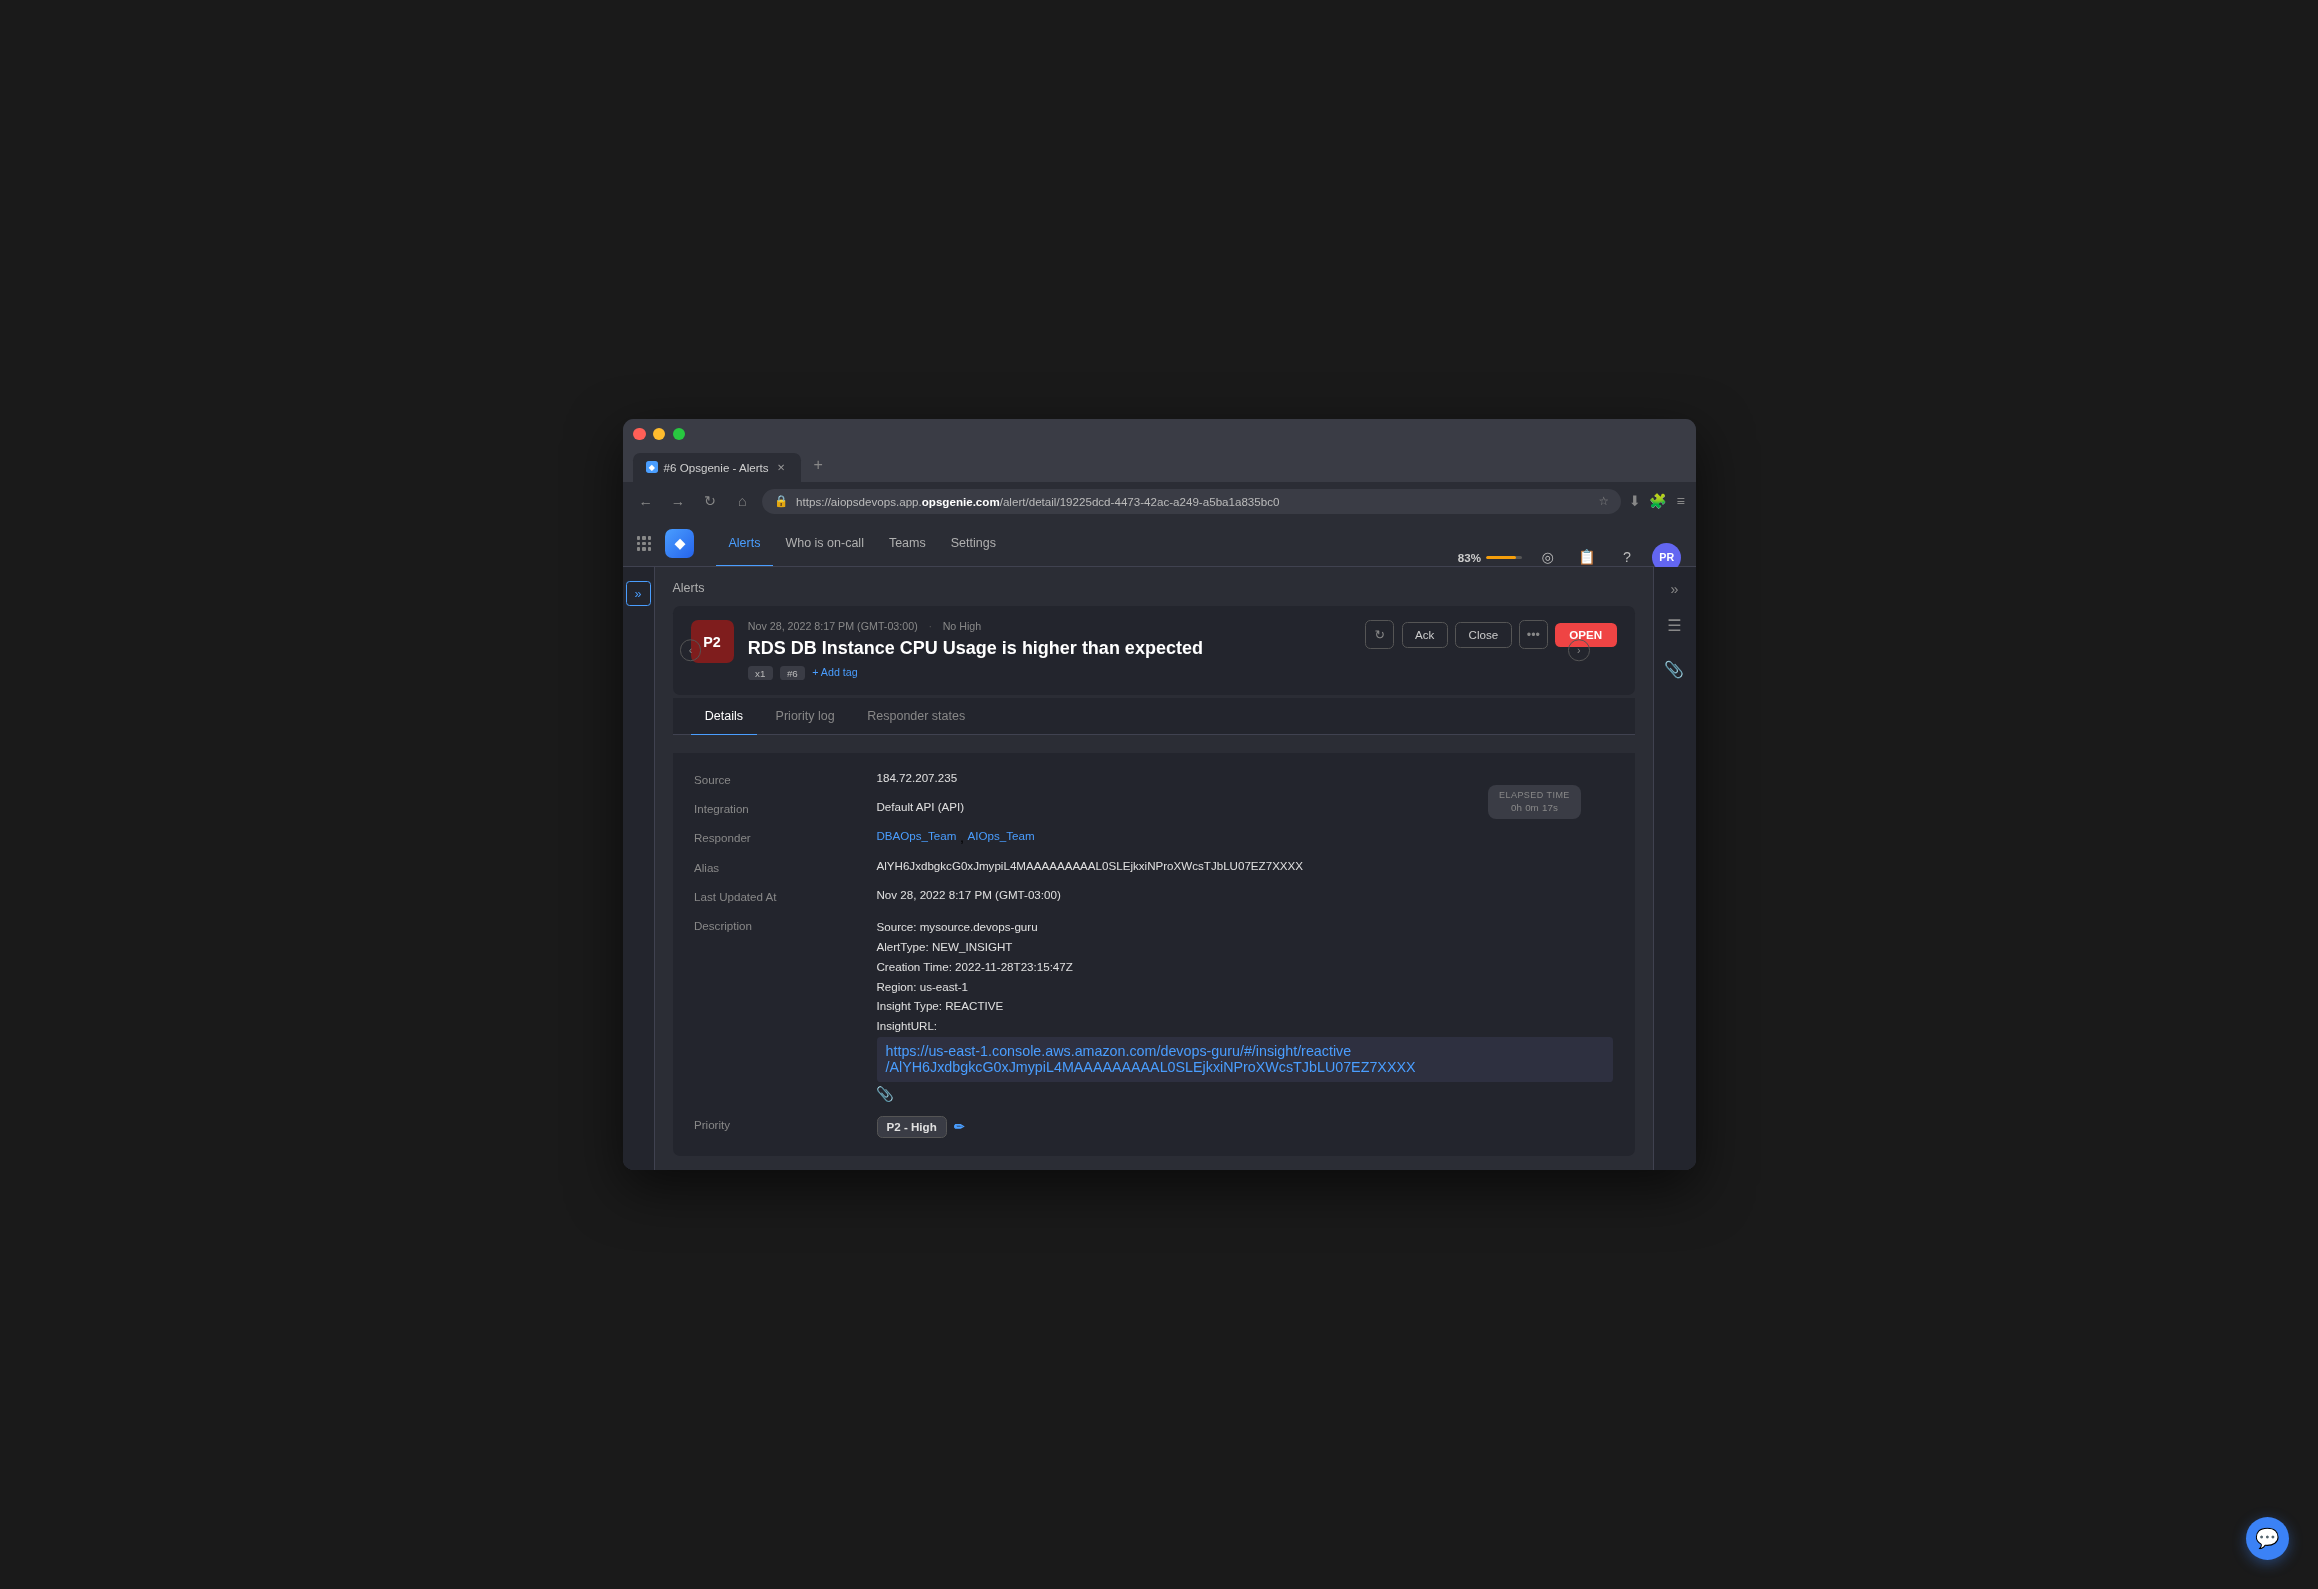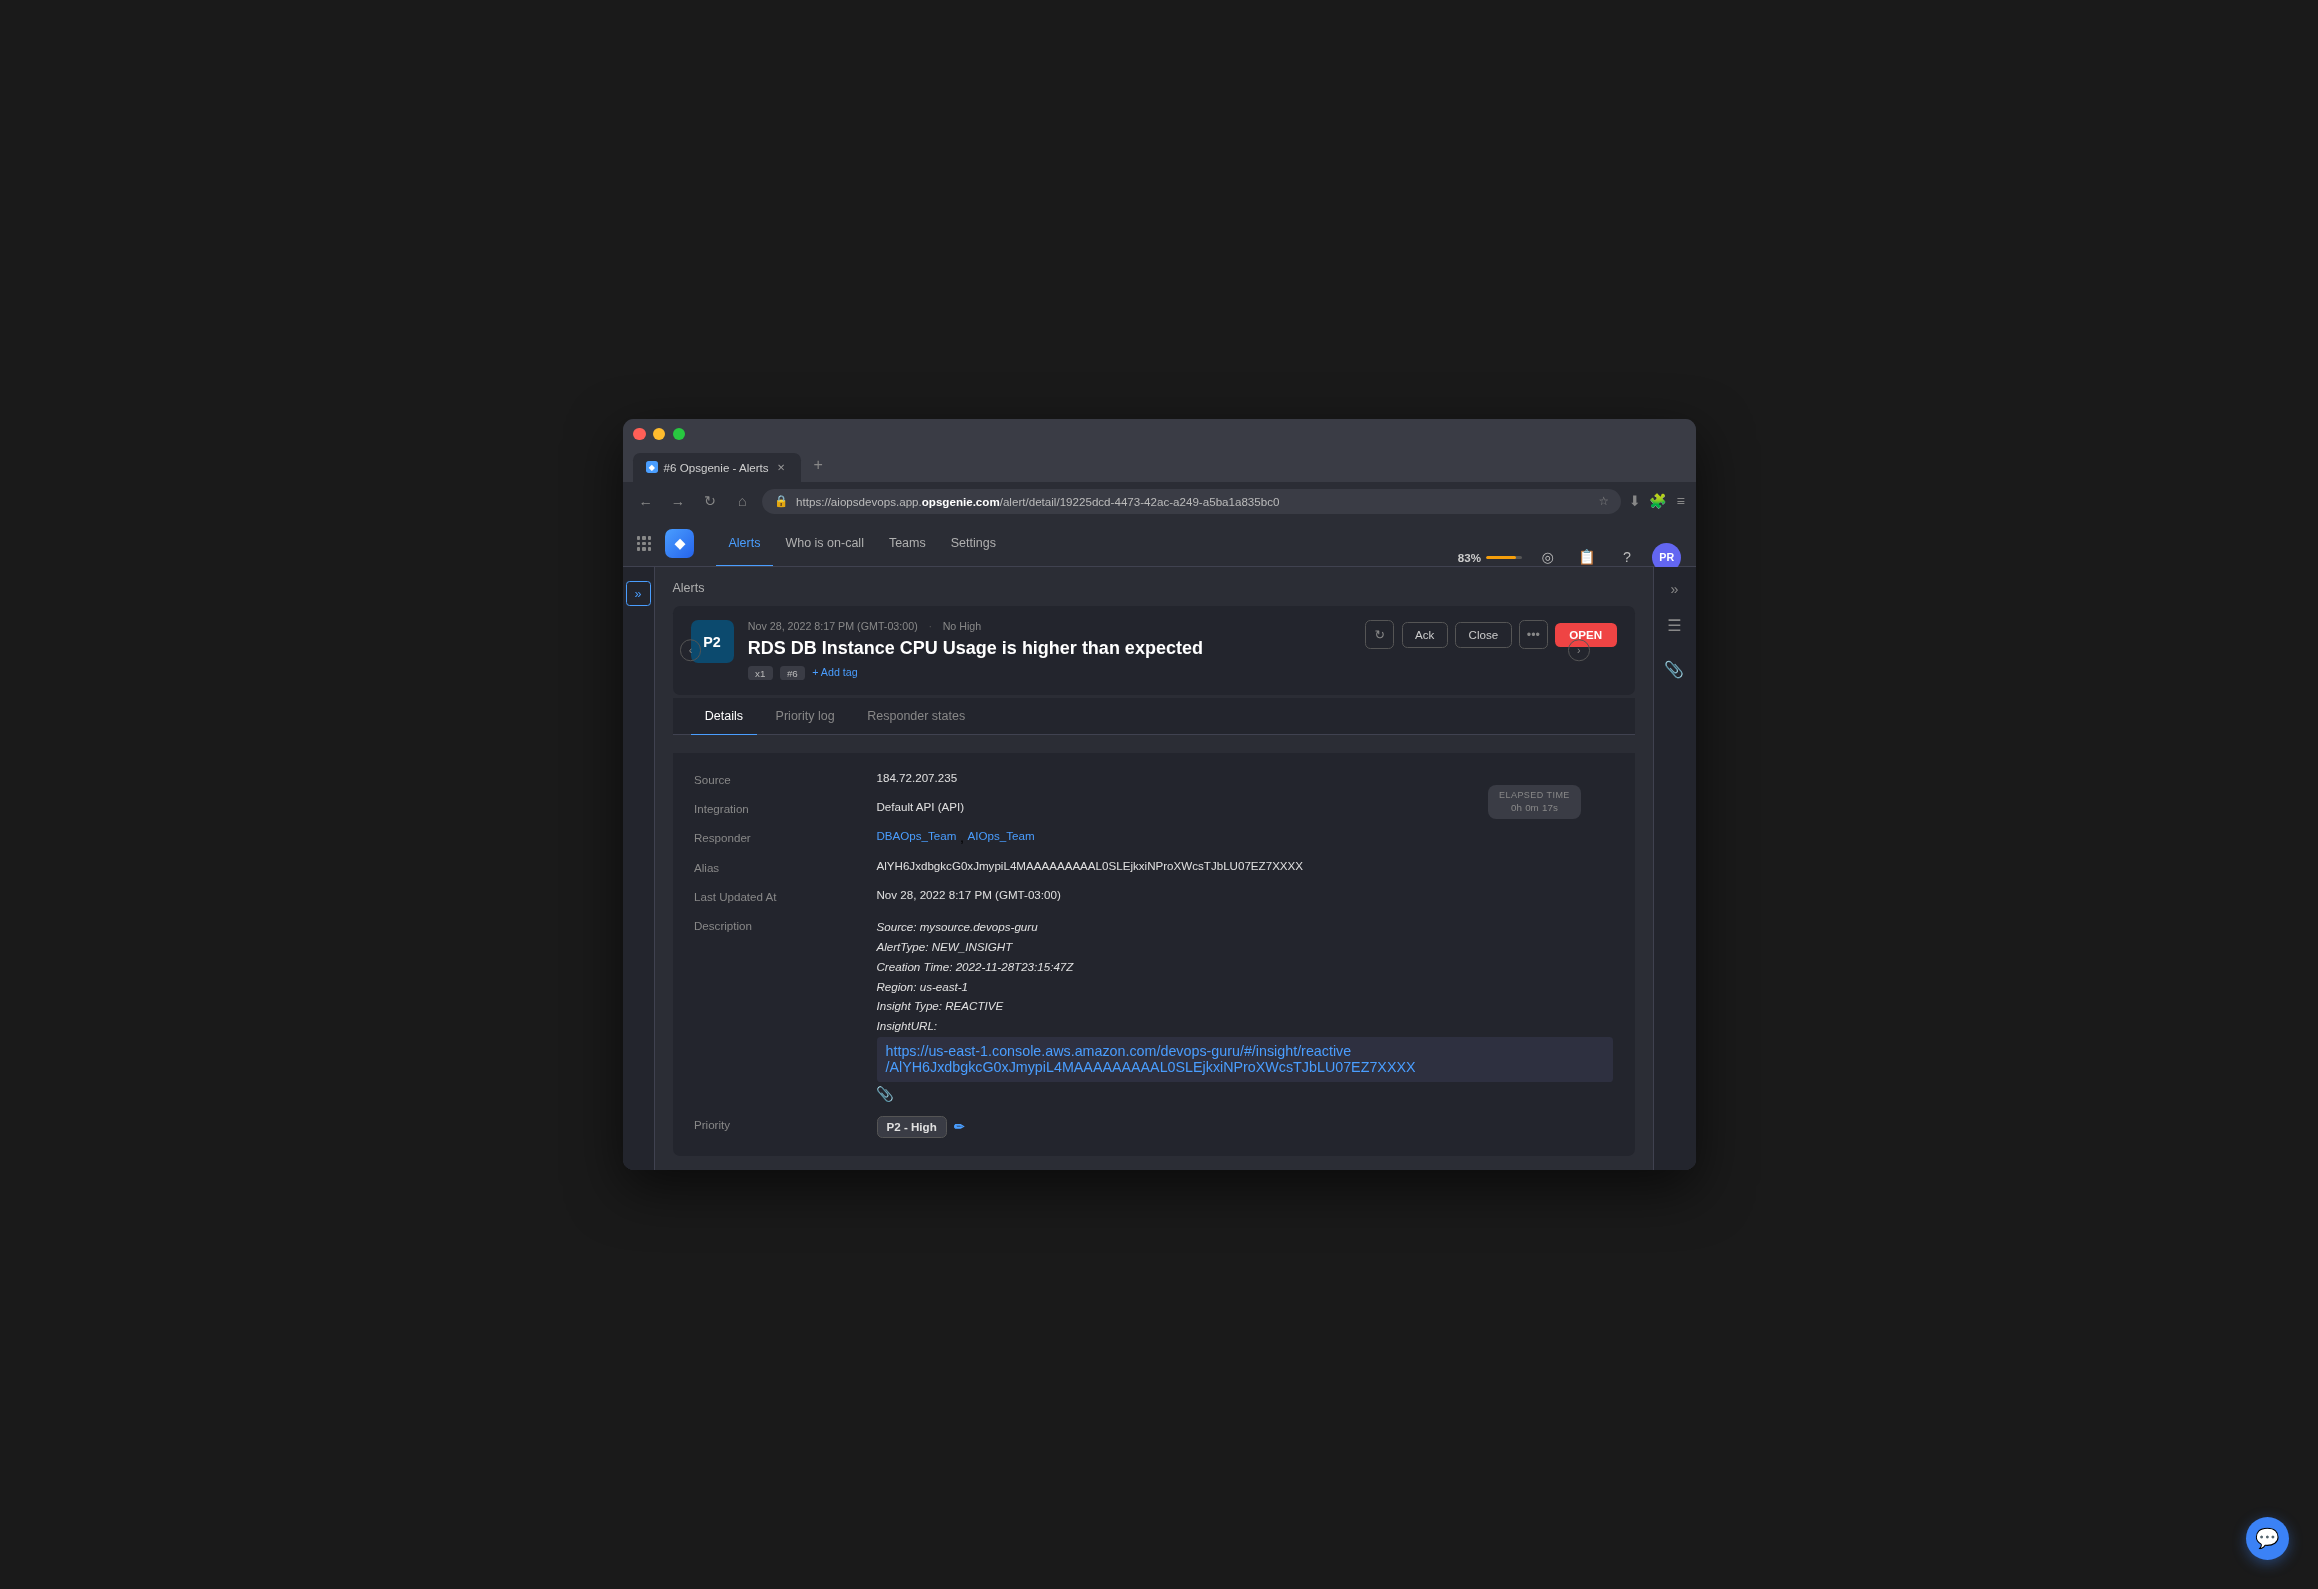--- a/index.html
+++ b/index.html
@@ -261,21 +261,21 @@
       padding: 14.3px 18px;
       display: flex;
       align-items: flex-start;
       gap: 14.3px;
       margin-bottom: 3.6px;
       position: relative;
     }
     .priority-badge {
       width: 43px;
       height: 43px;
-      background: #0c4a6e;
+      background: #7f1d1d;
       border-radius: 7.2px;
       display: flex;
       align-items: center;
       justify-content: center;
       color: white;
       font-size: 14.3px;
       font-weight: 700;
       flex-shrink: 0;
     }
     .alert-nav-arrow {
@@ -434,21 +434,20 @@
       font-weight: 500;
     }
     .elapsed-time span {
       font-size: 9.8px;
       color: #888;
     }
     .description-text {
       font-size: 11.6px;
       color: #e0e0e0;
       line-height: 1.7;
-      font-style: italic;
     }
     .description-link {
       color: #4a9eff;
       word-break: break-all;
       cursor: pointer;
     }
     .priority-row {
       display: flex;
       align-items: center;
       gap: 7.2px;

